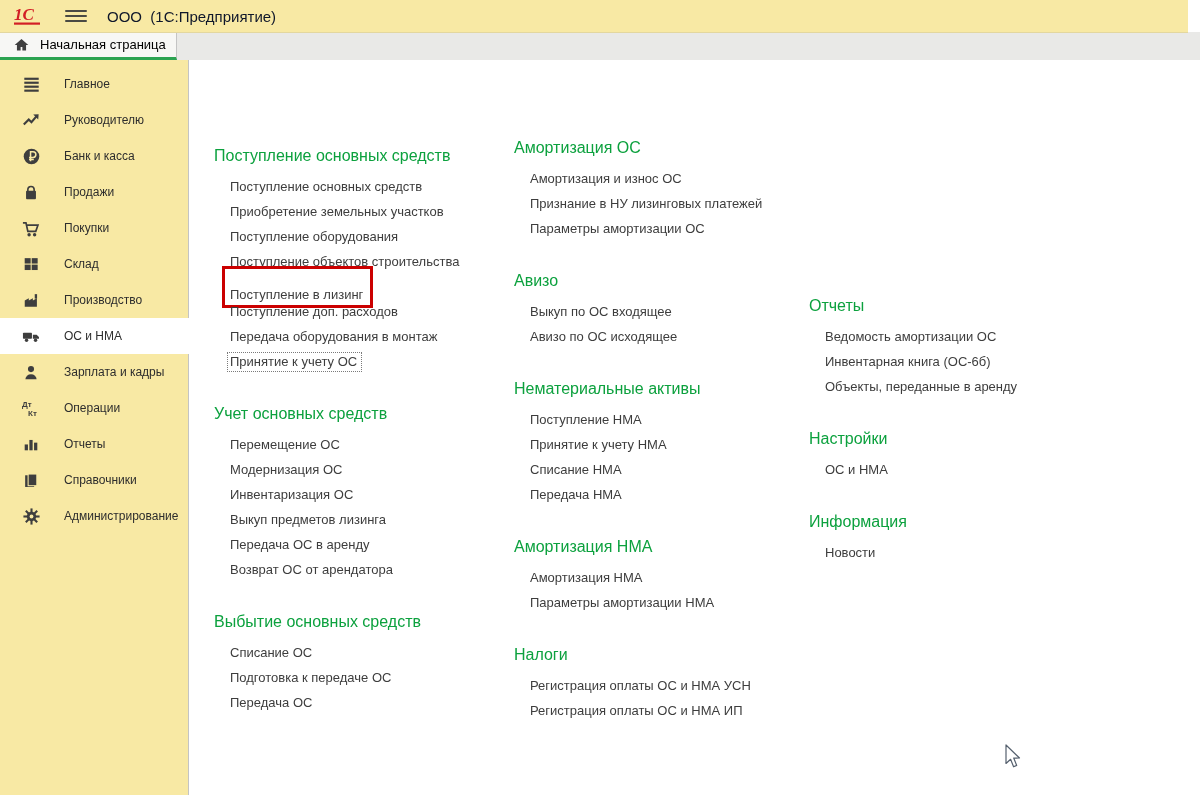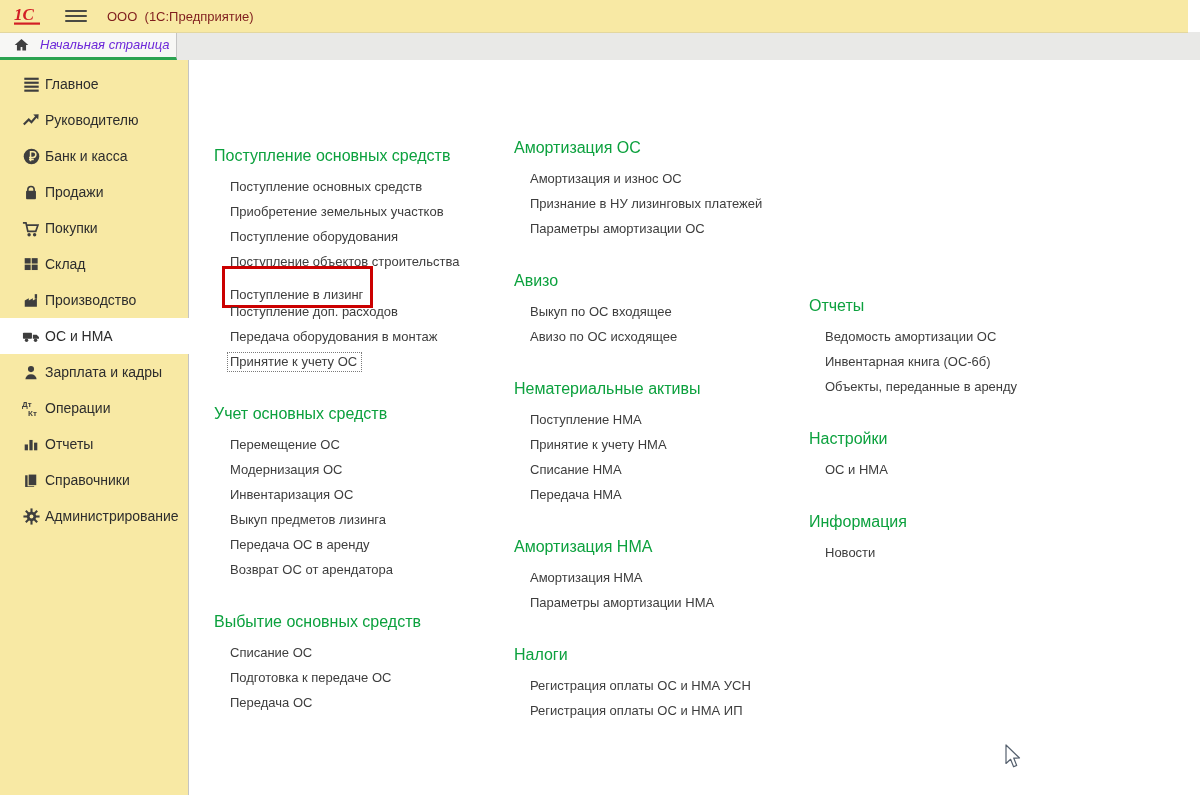--- a/index.html
+++ b/index.html
@@ -13,35 +13,35 @@
 
   
   .topbar{
     position:absolute;left:0;top:0;right:12px;height:32px;
     background:var(--yellow);border-bottom:1px solid #e3d79f;
     display:flex;align-items:center;gap:4px;z-index:5;
   }
   .logo{margin-left:13px;display:flex;align-items:center;}
   .hamburger{margin-left:18px;width:22px;height:18px;display:flex;flex-direction:column;justify-content:center;gap:3px;cursor:pointer;}
   .hamburger i{display:block;height:2px;background:#4a4a44;border-radius:1px;}
-  .win-title{margin-left:16px;font-size:13px;color:#7f1d1d;white-space:pre;}
+  .win-title{margin-left:16px;font-size:15px;color:#0f172a;white-space:pre;}
 
   
   .tabrow{
     position:absolute;left:0;top:32px;right:0;height:28px;
     background:#e9e9e7;z-index:3;
   }
   .tab{
     position:absolute;left:0;top:0;width:177px;height:28px;box-sizing:border-box;
     background:#f7f7f5;border-right:1px solid #c4c4c4;
     border-bottom:3px solid var(--tabgreen);
     display:flex;align-items:center;cursor:pointer;
   }
   .tab .home{margin-left:13px;display:flex;}
-  .tab .tab-label{margin-left:10px;font-size:13px;color:#6d28d9;font-style:italic;}
+  .tab .tab-label{margin-left:10px;font-size:13px;color:#000000;}
 
   
   .main{
     position:absolute;left:188px;top:36px;right:0;bottom:0;
     background:#ffffff;border-left:1px solid #c4c4c4;border-top:1px solid #c4c4c4;
     z-index:2;box-sizing:border-box;
   }
   .content{
     padding:101px 0 0 25px;
     display:flex;align-items:center;
@@ -72,21 +72,21 @@
   
   .sidebar{
     position:absolute;left:0;top:60px;width:188px;bottom:0;
     background:var(--yellow);z-index:4;padding-top:6px;box-sizing:border-box;
   }
   .side-item{
     height:36px;display:flex;align-items:center;cursor:pointer;
     padding-left:20px;
   }
   .side-item .icon{width:22px;height:20px;display:flex;align-items:center;justify-content:center;flex:none;}
-  .side-item .side-label{margin-left:3px;font-size:14px;color:#2d2d2d;white-space:nowrap;}
+  .side-item .side-label{margin-left:22px;font-size:12px;color:#2d2d2d;white-space:nowrap;}
   .side-item.selected{background:#ffffff;margin-right:-1px;}
 
   .cursor{position:absolute;left:1005px;top:744px;z-index:9;pointer-events:none;}
 </style>
 </head>
 <body>
 
 <div class="stage">
 
   <div class="topbar">

